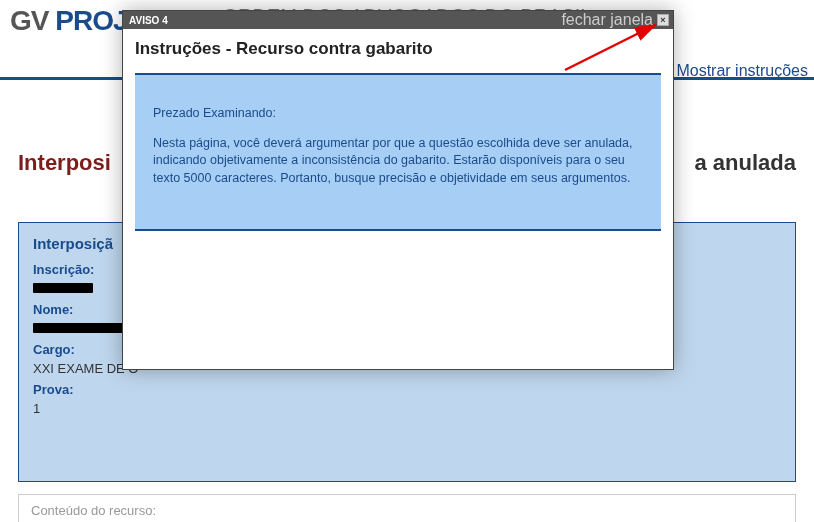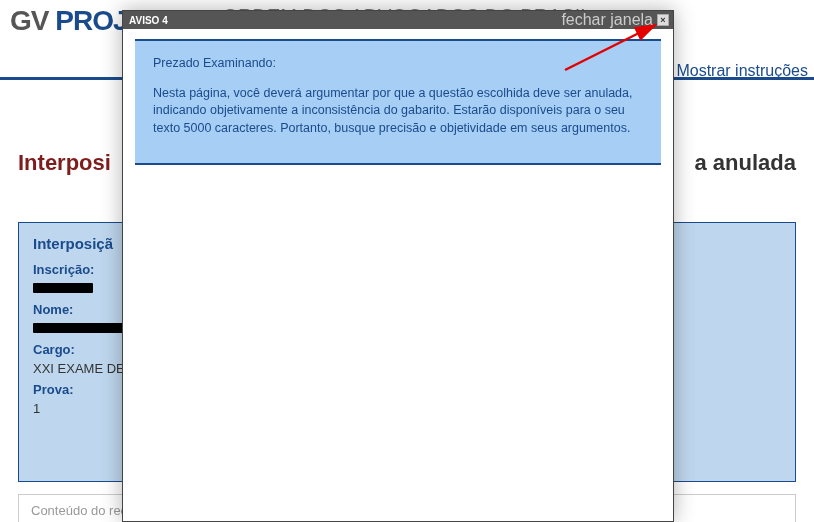--- a/index.html
+++ b/index.html
@@ -104,21 +104,21 @@
       padding: 8px 12px;
       font-size: 13px;
       color: #999;
     }
     
     .modal {
       position: absolute;
       top: 10px;
       left: 122px;
       width: 552px;
-      height: 512px;
+      height: 360px;
       background: #fff;
       border: 1px solid #444;
       box-shadow: 0 0 20px rgba(0,0,0,0.3);
     }
     .modal-titlebar {
       background: #555;
       height: 18px;
       color: #fff;
       font-size: 10px;
       font-weight: bold;
@@ -156,21 +156,21 @@
     .modal-heading {
       font-size: 17px;
       font-weight: bold;
       color: #222;
       margin-bottom: 14px;
     }
     .instruction-box {
       border-top: 2px solid #1a4b8c;
       border-bottom: 2px solid #1a4b8c;
       background: #a7cef5;
-      padding: 14px 18px;
+      padding: 30px 18px;
       font-size: 12.5px;
       color: #1a4b8c;
       line-height: 1.4;
     }
     .instruction-box p { margin-bottom: 12px; }
     .instruction-box p:last-child { margin-bottom: 12px; }
     
     .arrow {
       position: absolute;
       top: 20px;
@@ -210,20 +210,21 @@
 
 <div class="modal">
   <div class="modal-titlebar">
     <span>AVISO 4</span>
     <span class="close-group">
       <span class="close-text">fechar janela</span>
       <span class="close-x">×</span>
     </span>
   </div>
   <div class="modal-body">
+    <div class="modal-heading">Instruções - Recurso contra gabarito</div>
     <div class="instruction-box">
       <p>Prezado Examinando:</p>
       <p>Nesta página, você deverá argumentar por que a questão escolhida deve ser anulada, indicando objetivamente a inconsistência do gabarito. Estarão disponíveis para o seu texto 5000 caracteres. Portanto, busque precisão e objetividade em seus argumentos.</p>
     </div>
   </div>
 </div>
 
 <svg class="arrow" width="120" height="60">
   <defs>
     <marker id="ah" markerWidth="10" markerHeight="10" refX="8" refY="3" orient="auto">

